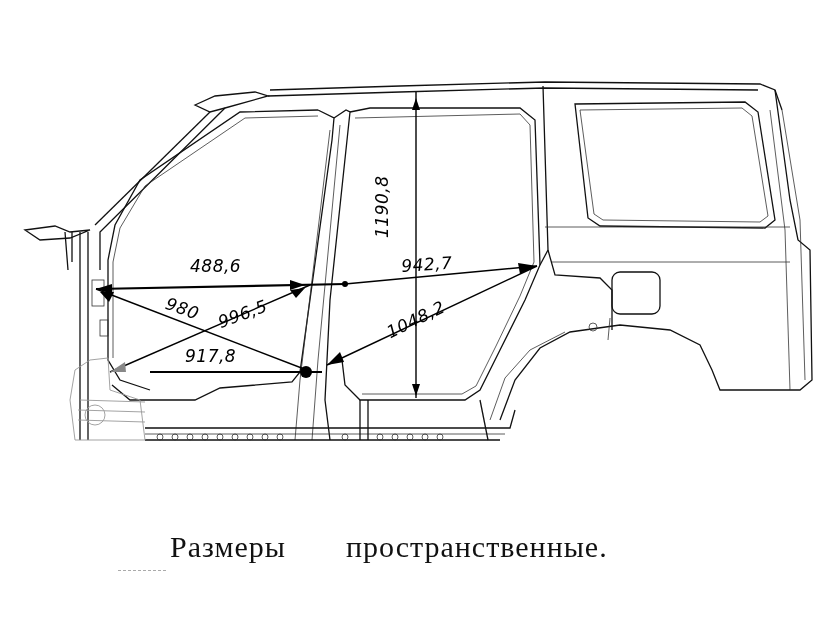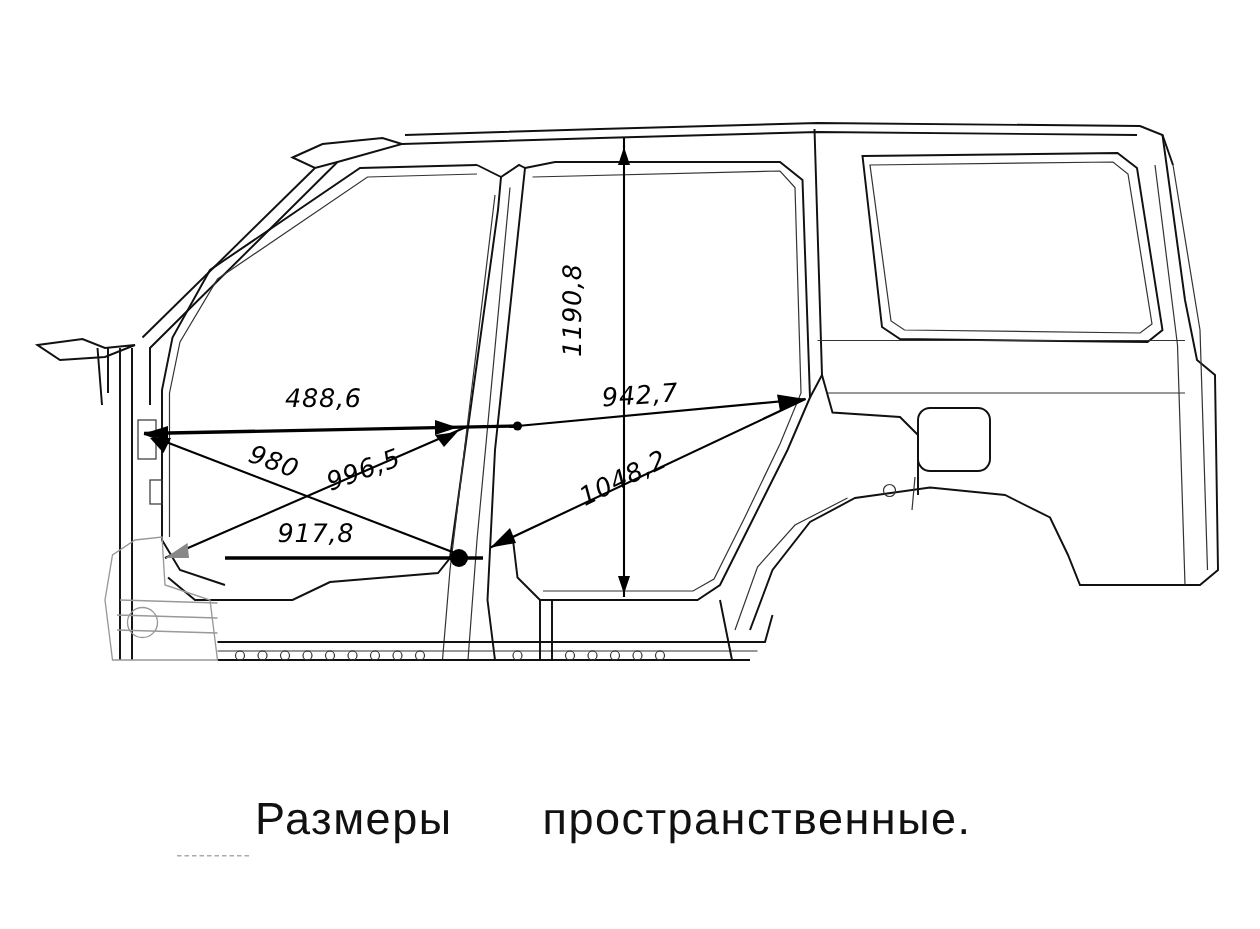--- a/index.html
+++ b/index.html
@@ -5,21 +5,21 @@
     html, body { margin:0; padding:0; background:#ffffff; }
     body { width:840px; height:619px; position:relative; overflow:hidden; font-family:"DejaVu Sans", sans-serif; }
     #stage { position:absolute; left:0; top:0; width:840px; height:619px; }
     svg { position:absolute; left:0; top:0; }
     .ln { fill:none; stroke:#111; stroke-width:1.3; }
     .thin { fill:none; stroke:#333; stroke-width:0.8; }
     .grey { fill:none; stroke:#999; stroke-width:0.9; }
     .dim { fill:none; stroke:#000; stroke-width:2.2; }
     .dimthin { fill:none; stroke:#000; stroke-width:1.4; }
     .lbl { position:absolute; font-family:"DejaVu Sans", sans-serif; font-style:italic; font-size:17px; color:#000; white-space:nowrap; transform-origin:left bottom; letter-spacing:0.5px; }
-    .caption { position:absolute; left:170px; top:530px; font-family:Liberation Sans, sans-serif; font-size:30px; font-weight:300; color:#111; letter-spacing:1px; white-space:nowrap; }
+    .caption { position:absolute; left:170px; top:530px; font-family:Liberation Serif, serif; font-size:30px; font-weight:300; color:#111; letter-spacing:1px; white-space:nowrap; }
     .caption span { margin-right:60px; }
     .dash { position:absolute; left:118px; top:570px; width:48px; border-top:1px dashed #aaa; }
   </style>
 </head>
 <body>
 
 <div id="stage">
   <svg width="840" height="619" viewBox="0 0 840 619">
 
     <path class="ln" d="M270 90 L400 86 L545 82 L760 84 L775 90 L782 110"></path>

